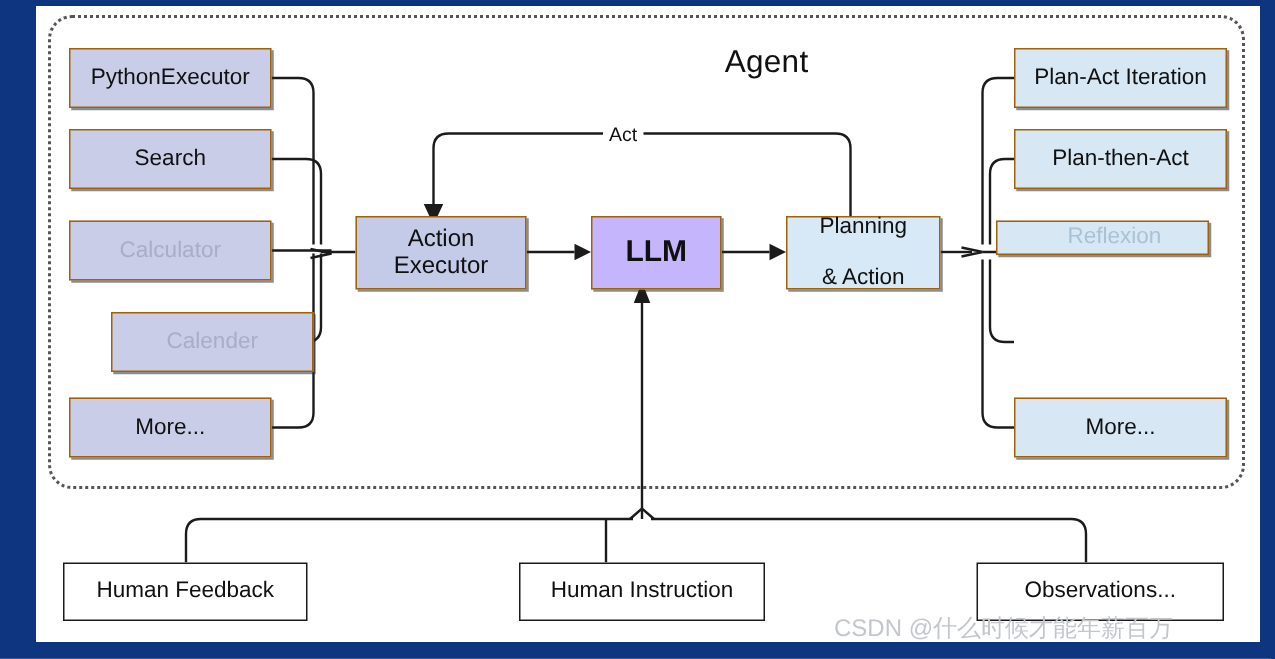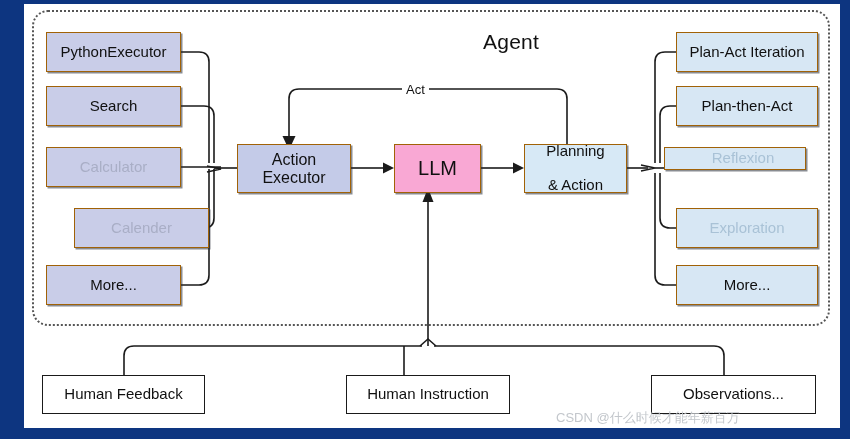--- a/index.html
+++ b/index.html
@@ -64,21 +64,21 @@
   }
   .tool-box.dim { color: #a9aec6; }
 
   .strategy-box {
     background: #d7e7f4;
     font-size: 15px;
   }
   .strategy-box.dim { color: #a9c2d6; }
 
   .core-exec { background: #c4cbe8; font-size: 16px; }
-  .core-llm  { background: #f9a8d4; font-size: 20px; }
+  .core-llm  { background: #c4b5fd; font-size: 20px; font-weight: bold; }
   .core-plan { background: #d7e9f6; font-size: 15px; gap: 17px; }
 
   .input-box {
     background: #ffffff;
     border: 1.5px solid #1a1a1a;
     box-shadow: none;
     font-size: 15px;
   }
 
   svg#wires {
@@ -101,21 +101,21 @@
     top: 78px;
     background: #ffffff;
     padding: 0 4px;
     font-size: 13px;
     color: #111111;
   }
   #watermark {
     position: absolute;
     left: 556px;
     top: 409px;
-    font-size: 13px;
+    font-size: 16px;
     color: #c3c7cc;
     white-space: nowrap;
   }
 </style>
 </head>
 <body>
 
 <div id="page">
   <div id="canvas">
 
@@ -192,23 +192,20 @@
 
     <div class="node strategy-box" style="left:652px; top:28px; width:142px; height:40px;">
       <span>Plan-Act Iteration</span>
     </div>
     <div class="node strategy-box" style="left:652px; top:82px; width:142px; height:40px;">
       <span>Plan-then-Act</span>
     </div>
     <div class="node strategy-box dim" style="left:640px; top:143px; width:142px; height:23px;padding-left:16px;">
       <span>Reflexion</span>
     </div>
-    <div class="node strategy-box dim" style="left:652px; top:204px; width:142px; height:40px;">
-      <span>Exploration</span>
-    </div>
     <div class="node strategy-box" style="left:652px; top:261px; width:142px; height:40px;">
       <span>More...</span>
     </div>
 
     <div class="node input-box" style="left:18px; top:371px; width:163px; height:39px;">
       <span>Human Feedback</span>
     </div>
     <div class="node input-box" style="left:322px; top:371px; width:164px; height:39px;">
       <span>Human Instruction</span>
     </div>

